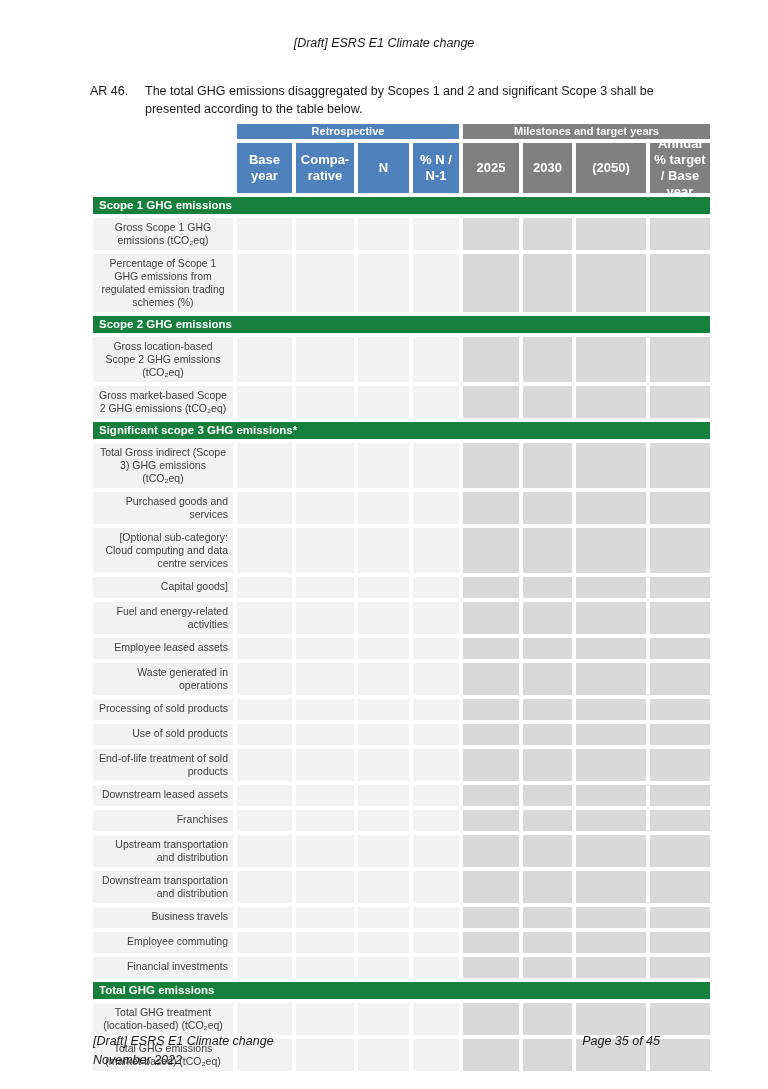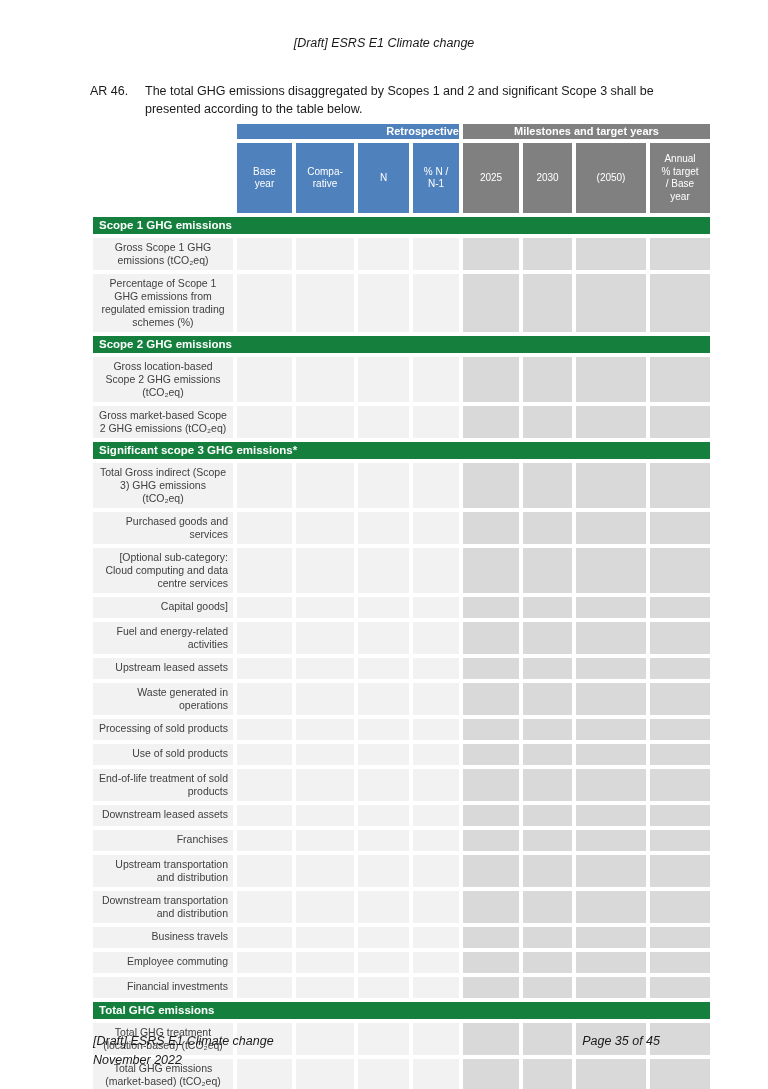--- a/index.html
+++ b/index.html
@@ -31,24 +31,24 @@
     display: grid;
     grid-template-columns: 140px 55px 58px 51px 46px 56px 49px 70px 60px;
     column-gap: 4px; row-gap: 4px;
     font-size: 10.5px;
   }
   .hspacer { background: transparent; }
   .grp {
     color: #ffffff; font-weight: bold; font-size: 11px;
     text-align: center; height: 15px; line-height: 15px;
   }
-  .grp.retro { grid-column: 2 / span 4; background: #4F81BD; text-align: right; }
+  .grp.retro { grid-column: 2 / span 4; background: #4F81BD; }
   .grp.miles { grid-column: 6 / span 4; background: #808080; }
   .colh {
-    height: 70px; color: #ffffff; font-weight: normal; font-size: 10px;
+    height: 50px; color: #ffffff; font-weight: bold; font-size: 13px;
     display: flex; align-items: center; justify-content: center;
     text-align: center; white-space: pre-line; line-height: 1.25;
   }
   .colh.blue { background: #4F81BD; }
   .colh.gray { background: #808080; }
 
   .secbar {
     grid-column: 1 / -1;
     background: #15803d; color: #ffffff;
     font-weight: bold; font-size: 11.5px;
@@ -181,21 +181,21 @@
       <div class="cell dark"></div>
       <div class="cell label right">Fuel and energy-related activities</div>
       <div class="cell light"></div>
       <div class="cell light"></div>
       <div class="cell light"></div>
       <div class="cell light"></div>
       <div class="cell dark"></div>
       <div class="cell dark"></div>
       <div class="cell dark"></div>
       <div class="cell dark"></div>
-      <div class="cell label right">Upstream leased assets</div>
+      <div class="cell label right">Employee leased assets</div>
       <div class="cell light"></div>
       <div class="cell light"></div>
       <div class="cell light"></div>
       <div class="cell light"></div>
       <div class="cell dark"></div>
       <div class="cell dark"></div>
       <div class="cell dark"></div>
       <div class="cell dark"></div>
       <div class="cell label right">Waste generated in operations</div>
       <div class="cell light"></div>

